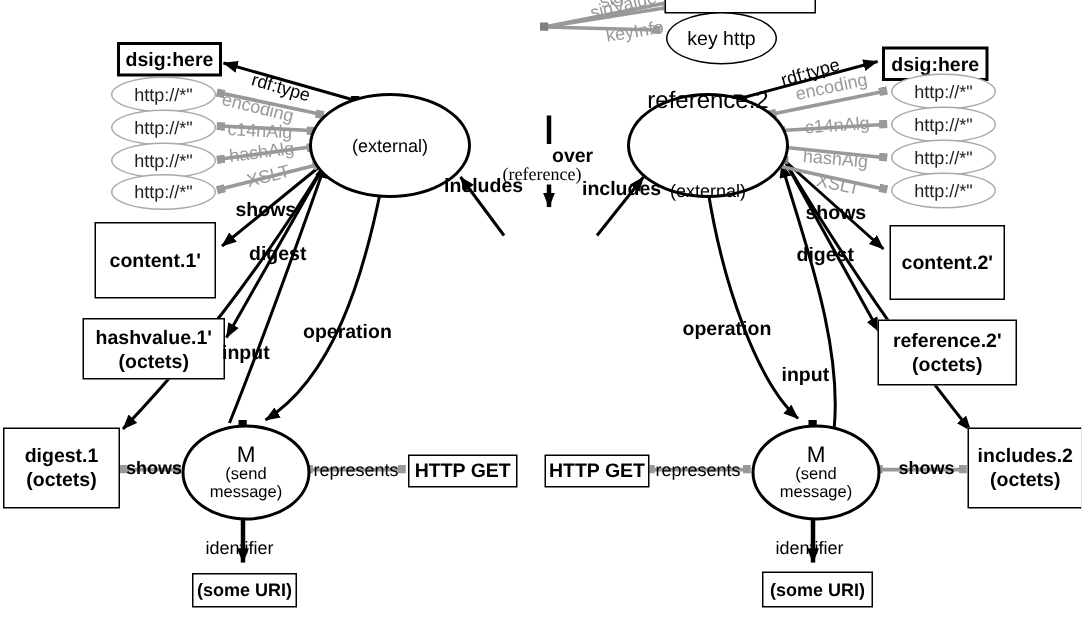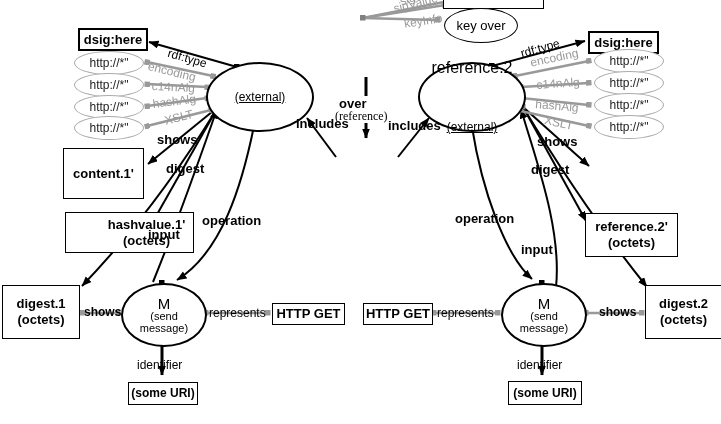--- a/index.html
+++ b/index.html
@@ -4,21 +4,21 @@
 <style>
   html,body{margin:0;padding:0;background:#fff;}
   .canvas{position:relative;width:721px;height:424px;background:#fff;overflow:hidden;
           font-family:"Liberation Sans",sans-serif;color:#000;}
   svg.edges{position:absolute;left:0;top:0;z-index:1;}
   .node{position:absolute;border:2px solid #000;border-radius:50%;background:#fff;
         display:flex;flex-direction:column;align-items:center;justify-content:center;
         text-align:center;z-index:2;line-height:1.05;}
   .node .t{font-size:16px;}
   .node .t2{font-size:15px;}
-  .node .s{font-size:12px;text-decoration:underline;}
+  .node .s{font-size:12px;}
   .node .s2{font-size:11px;}
   .unode{position:absolute;border:1px solid #aaa;border-radius:50%;background:#fff;
          display:flex;align-items:center;justify-content:center;font-size:12px;color:#222;z-index:2;}
   .kellipse{position:absolute;border:1px solid #000;border-radius:50%;background:#fff;
          display:flex;align-items:center;justify-content:center;font-size:13px;z-index:2;}
   .box{position:absolute;border:1px solid #000;background:#fff;display:flex;flex-direction:column;
        align-items:center;justify-content:center;text-align:center;font-weight:bold;font-size:13px;
        z-index:2;line-height:1.2;}
   .box.thick{border-width:2px;}
   .box.small{font-size:12px;}
@@ -84,27 +84,27 @@
     <rect x="215" y="104" width="5.5" height="5.5" fill="#808080"></rect>
     <rect x="520" y="104" width="5.5" height="5.5" fill="#808080"></rect>
     <rect x="234" y="64" width="5.5" height="5.5" fill="#000"></rect>
     <rect x="489" y="63" width="5.5" height="5.5" fill="#000"></rect>
     <rect x="159" y="280" width="5.5" height="5.5" fill="#000"></rect>
     <rect x="539" y="280" width="5.5" height="5.5" fill="#000"></rect>
   </svg>
 
   <div class="box" style="left:443px;top:-16px;width:99px;height:23px;"></div>
   <div class="kellipse" style="left:444px;top:8px;width:72px;height:33px;">
-    <span>key over</span>
+    <span>key http</span>
   </div>
   <div class="lbl gray rot" style="left:398px;top:-5px;transform:rotate(-18deg);">sig</div>
   <div class="lbl gray rot" style="left:392px;top:2px;transform:rotate(-14deg);">sigValue</div>
   <div class="lbl gray rot" style="left:403px;top:17px;transform:rotate(-9deg);">keyInfo</div>
 
-  <div class="lblb" style="left:339px;top:96px;">over</div>
+  <div class="lblb" style="left:368px;top:96px;">over</div>
   <div class="lbl" style="left:335px;top:109px;font-family:Liberation Serif, serif;">(reference)</div>
   <div class="lblb" style="left:296px;top:116px;">includes</div>
   <div class="lblb" style="left:388px;top:118px;">includes</div>
 
   <div class="box thick" style="left:78px;top:28px;width:66px;height:19px;">
     <span>dsig:here</span>
   </div>
   <div class="lbl rot" style="left:170px;top:46px;transform:rotate(16deg);">rdf:type</div>
   <div class="unode" style="left:74px;top:51px;width:68px;height:22px;">
       <span>http://*"</span>
@@ -125,21 +125,21 @@
   <div class="node" style="left:206px;top:62px;width:104px;height:66px;">
     <span class="s">(external)</span>
   </div>
   <div class="lblb" style="left:157px;top:132px;">shows</div>
   <div class="lblb" style="left:166px;top:161px;">digest</div>
   <div class="lblb" style="left:148px;top:227px;">input</div>
   <div class="lblb" style="left:202px;top:213px;">operation</div>
   <div class="box" style="left:63px;top:148px;width:79px;height:49px;">
     <span>content.1'</span>
   </div>
-  <div class="box" style="left:65px;top:212px;width:93px;height:39px;padding-left:34px;">
+  <div class="box" style="left:55px;top:212px;width:93px;height:39px;">
     <span>hashvalue.1'</span>
     <span>(octets)</span>
   </div>
   <div class="box" style="left:2px;top:285px;width:76px;height:52px;">
     <span>digest.1</span>
     <span>(octets)</span>
   </div>
   <div class="node" style="left:121px;top:283px;width:82px;height:60px;">
     <span class="t2">M</span>
     <span class="s2">(send</span>
@@ -176,26 +176,29 @@
   <div class="lbl gray rot" style="left:536px;top:97px;transform:rotate(5deg);">hashAlg</div>
   <div class="lbl gray rot" style="left:546px;top:113px;transform:rotate(12deg);">XSLT</div>
   <div class="node" style="left:418px;top:62px;width:104px;height:66px;gap:44px;">
     <span class="t">reference.2</span>
     <span class="s">(external)</span>
   </div>
   <div class="lblb" style="left:537px;top:134px;">shows</div>
   <div class="lblb" style="left:531px;top:162px;">digest</div>
   <div class="lblb" style="left:521px;top:242px;">input</div>
   <div class="lblb" style="left:455px;top:211px;">operation</div>
+  <div class="box" style="left:593px;top:150px;width:75px;height:48px;">
+    <span>content.2'</span>
+  </div>
   <div class="box" style="left:585px;top:213px;width:91px;height:42px;">
     <span>reference.2'</span>
     <span>(octets)</span>
   </div>
   <div class="box" style="left:645px;top:285px;width:75px;height:52px;">
-    <span>digest.2</span>
+    <span>includes.2</span>
     <span>(octets)</span>
   </div>
   <div class="node" style="left:501px;top:283px;width:82px;height:60px;">
     <span class="t2">M</span>
     <span class="s2">(send</span>
     <span class="s2">message)</span>
   </div>
   <div class="box" style="left:363px;top:303px;width:68px;height:20px;">
     <span>HTTP GET</span>
   </div>

